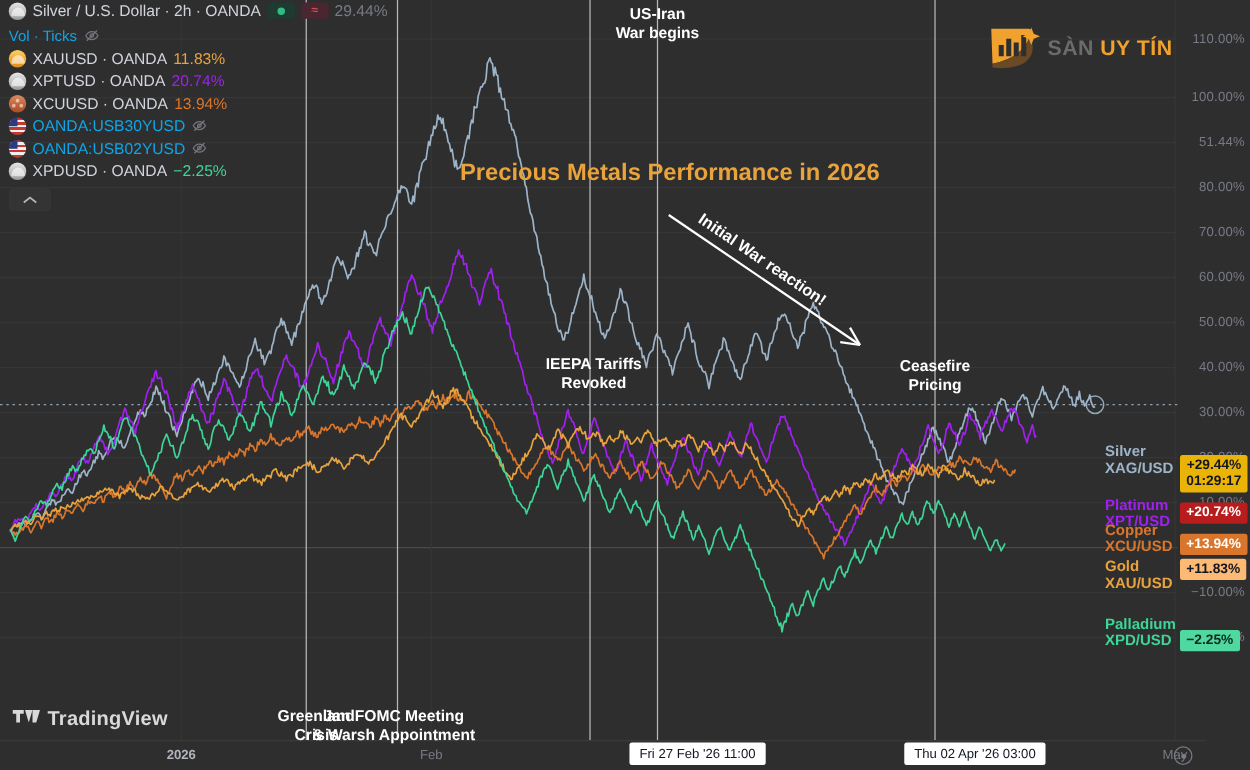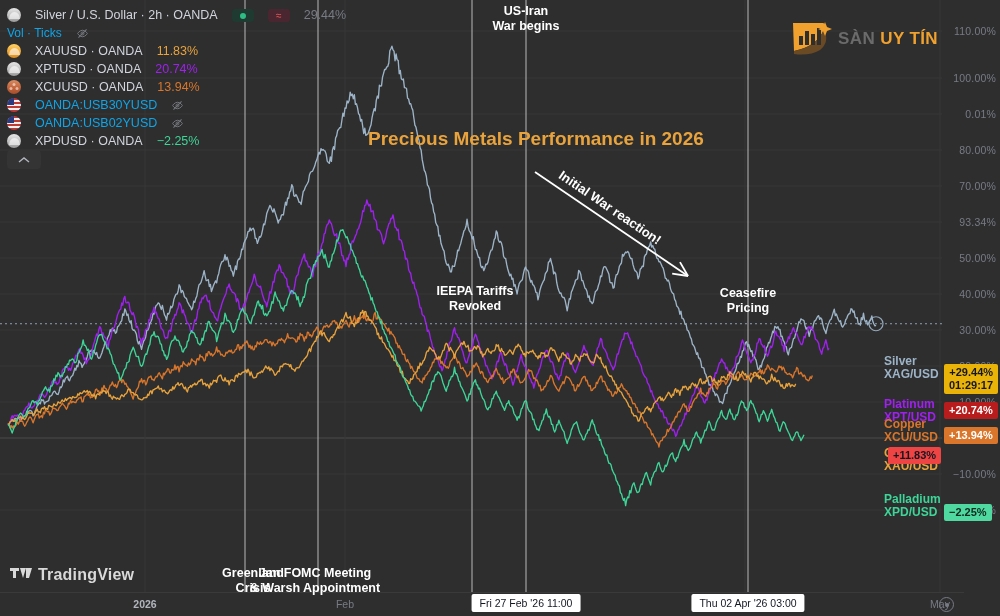--- a/index.html
+++ b/index.html
@@ -25,31 +25,31 @@
   .price-tick.zero { color:#787b86; }
 
   
   .time-scale { position:absolute; left:0; bottom:0; width:964px; height:24px;
                 border-top:1px solid #3a3a3a; background:#2e2e2e; }
   .time-tick { position:absolute; top:5px; font-size:10.5px; color:#787b86; transform:translateX(-50%); white-space:nowrap; }
   .time-tick.bold { color:#b2b5be; font-weight:bold; }
   .time-badge {
     position:absolute; top:1px; transform:translateX(-50%);
     background:#ffffff; color:#131722; font-size:10.5px;
-    padding:3px 8px; border-radius:2px; white-space:nowrap; font-weight:400;
+    padding:3px 8px; border-radius:2px; white-space:nowrap; font-weight:400;margin-left:32px;
   }
   .clock-icon { position:absolute; right:10px; top:4px; width:15px; height:15px;
      border:1.4px solid #787b86; border-radius:50%; }
   .clock-icon:after { content:""; position:absolute; left:50%; top:50%;
      width:4px; height:4px; background:#787b86; border-radius:50%;
      transform:translate(-50%,-50%); }
 
   
   .legend { position:absolute; left:4px; top:2px; z-index:30; }
-  .legend-row { display:flex; align-items:flex-end; height:18px; gap:14px; padding:0 3px; }
+  .legend-row { display:flex; align-items:flex-start; height:18px; gap:5px; padding:0 3px; }
   .legend-row.main { height:20px; }
   .sym-icon { width:14px; height:14px; border-radius:50%; flex:0 0 auto; position:relative; overflow:hidden; }
   .sym-icon.silver { background:linear-gradient(180deg,#e6e6e6 0%,#bfbfbf 55%,#9a9a9a 100%); }
   .sym-icon.gold   { background:linear-gradient(180deg,#ffd166 0%,#f0a733 55%,#d98d1f 100%); }
   .sym-icon.copper { background:linear-gradient(180deg,#d98b63 0%,#c4643a 55%,#a84e2c 100%); }
   .sym-icon.flag   { background:#2a3b82; }
   .sym-icon.flag:before { content:""; position:absolute; left:0; top:0; right:0; height:100%;
      background:repeating-linear-gradient(180deg,#c2392f 0 2px,#efefef 2px 4px); }
   .sym-icon.flag:after { content:""; position:absolute; left:0; top:0; width:7px; height:7px; background:#2a3b82; }
   .sym-icon .dots { position:absolute; left:50%; top:52%; transform:translate(-50%,-50%);
@@ -144,24 +144,24 @@
     <svg class="svg-layer" id="anno-svg" width="942" height="592">
         <path d="M535,172 L688,276" stroke="#ffffff" stroke-width="1.8" fill="none"></path>
         <path d="M688,276 L672.1725559171869,273.65649540102396" stroke="#ffffff" stroke-width="1.8" fill="none"></path>
         <path d="M688,276 L679.9972332010905,262.1451913198965" stroke="#ffffff" stroke-width="1.8" fill="none"></path>
       </svg>
   </div>
 
   <div class="price-scale" id="price-scale">
       <div class="price-tick" style="top: 25px;">110.00%</div>
       <div class="price-tick" style="top: 72px;">100.00%</div>
-      <div class="price-tick" style="top: 108px;">0.01%</div>
+      <div class="price-tick" style="top: 108px;">51.44%</div>
       <div class="price-tick" style="top: 144px;">80.00%</div>
       <div class="price-tick" style="top: 180px;">70.00%</div>
-      <div class="price-tick" style="top: 216px;">93.34%</div>
+      <div class="price-tick" style="top: 216px;">60.00%</div>
       <div class="price-tick" style="top: 252px;">50.00%</div>
       <div class="price-tick" style="top: 288px;">40.00%</div>
       <div class="price-tick" style="top: 324px;">30.00%</div>
       <div class="price-tick" style="top: 360px;">20.00%</div>
       <div class="price-tick" style="top: 396px;">10.00%</div>
       <div class="price-tick zero" style="top: 432px;">0.00%</div>
       <div class="price-tick" style="top: 468px;">−10.00%</div>
       <div class="price-tick" style="top: 504px;">−20.00%</div>
     </div>
 
@@ -308,21 +308,21 @@
         <div>Copper</div>
         <div>XCU/USD</div>
       </div>
       <div class="price-badge" style="left: 944px; top: 427px; background: rgb(217, 118, 43); color: rgb(255, 255, 255);">
         <div>+13.94%</div>
       </div>
       <div class="series-label" style="left: 884px; top: 447px; color: rgb(232, 163, 61);">
         <div>Gold</div>
         <div>XAU/USD</div>
       </div>
-      <div class="price-badge" style="left: 888px; top: 447px; background: #ef4444; color: rgb(19, 23, 34);">
+      <div class="price-badge" style="left: 944px; top: 447px; background: #fdba74; color: rgb(19, 23, 34);">
         <div>+11.83%</div>
       </div>
       <div class="series-label" style="left: 884px; top: 493px; color: rgb(61, 213, 152);">
         <div>Palladium</div>
         <div>XPD/USD</div>
       </div>
       <div class="price-badge" style="left: 944px; top: 504px; background: rgb(79, 216, 159); color: rgb(12, 42, 30);">
         <div>−2.25%</div>
       </div>
     </div>

